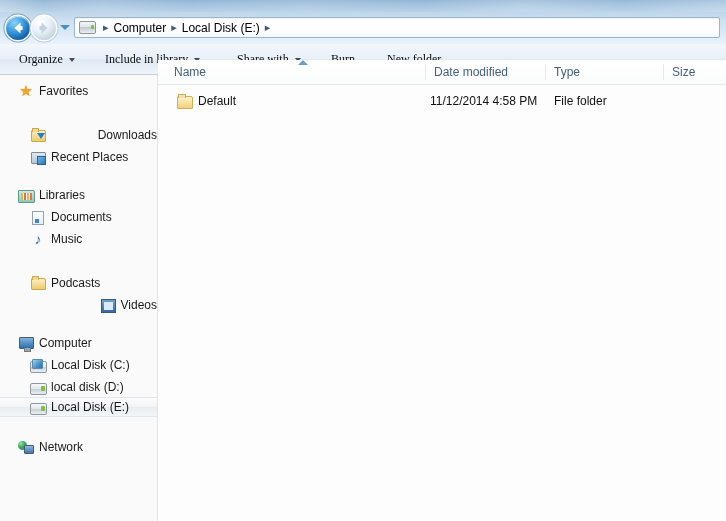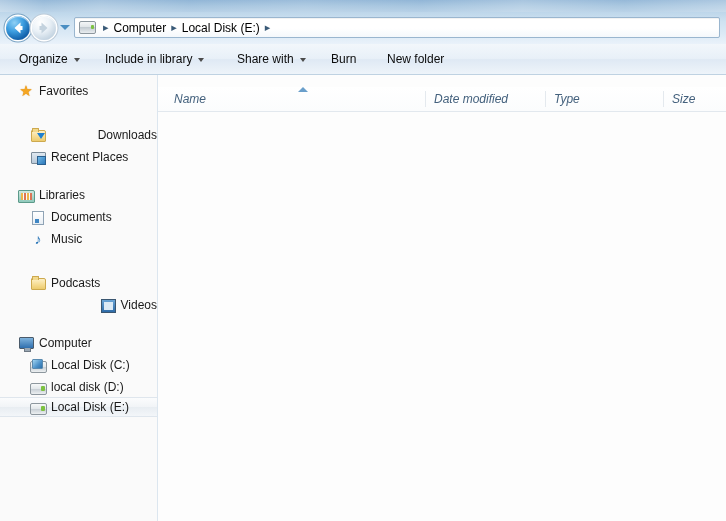--- a/index.html
+++ b/index.html
@@ -136,20 +136,21 @@
     position: absolute;
     top: 0;
     height: 30px;
     display: flex;
     align-items: center;
     padding: 0 9px;
     font-size: 12px;
     color: #0b0b0b;
     white-space: nowrap;
     cursor: pointer;
+    font-family: Liberation Serif, serif;
   }
   .tb-caret {
     width: 0; height: 0;
     border-left: 3.5px solid transparent;
     border-right: 3.5px solid transparent;
     border-top: 4px solid #4b4b4b;
     margin-left: 6px;
     margin-top: 2px;
   }
 
@@ -157,25 +158,24 @@
   #sidebar {
     position: absolute;
     left: 0; top: 75px;
     width: 157px; height: 446px;
     background: #fafafa;
     border-right: 1px solid #dce6ef;
     overflow: hidden;
   }
   #content {
     position: absolute;
-    left: 158px; top: 87px;
+    left: 158px; top: 60px;
     width: 568px; height: 358px;
     background: #fdfdfd;
     overflow: hidden;
-    font-style: italic;
   }
 
   
   .nav-row {
     position: absolute;
     left: 0;
     width: 157px;
     height: 20px;
     display: flex;
     align-items: center;
@@ -566,20 +566,26 @@
         </span>
       <span class="nav-lbl">local disk (D:)</span>
     </div>
     <div class="nav-row selected" style="top:322px; padding-left:30px;">
       <span class="nav-ico">
           <span class="ico-drive"></span>
         </span>
       <span class="nav-lbl">Local Disk (E:)</span>
     </div>
 
+    <div class="nav-row header" style="top:362px; padding-left:18px;">
+      <span class="nav-ico">
+          <span class="ico-network"></span>
+        </span>
+      <span class="nav-lbl">Network</span>
+    </div>
   </div>
 
   <div id="content">
 
     <div id="col-headers">
       <div id="sort-indicator"></div>
       <div class="col-head" style="left:8px; width:259px;">
         <span>Name</span>
       </div>
       <div class="col-div" style="left:267px;"></div>
@@ -589,15 +595,24 @@
       <div class="col-div" style="left:387px;"></div>
       <div class="col-head" style="left:388px; width:117px;">
         <span>Type</span>
       </div>
       <div class="col-div" style="left:505px;"></div>
       <div class="col-head" style="left:506px; width:62px;">
         <span>Size</span>
       </div>
     </div>
 
+    <div class="file-row" style="top:30px;">
+      <span class="fr-icon">
+          <span class="fr-folder"></span>
+        </span>
+      <span class="fr-name">Default</span>
+      <span class="fr-date">11/12/2014 4:58 PM</span>
+      <span class="fr-type">File folder</span>
+      <span class="fr-size"></span>
+    </div>
 
   </div>
 </div>
 
 </body></html>

